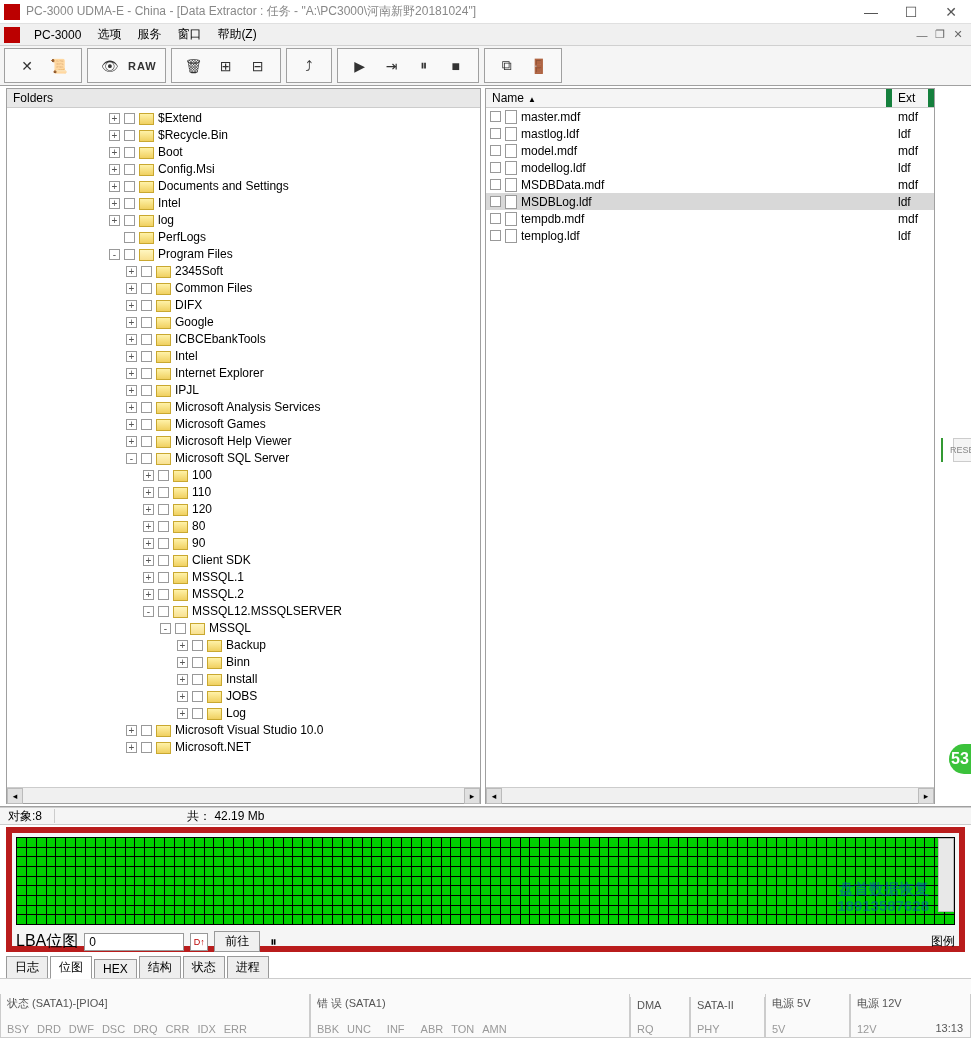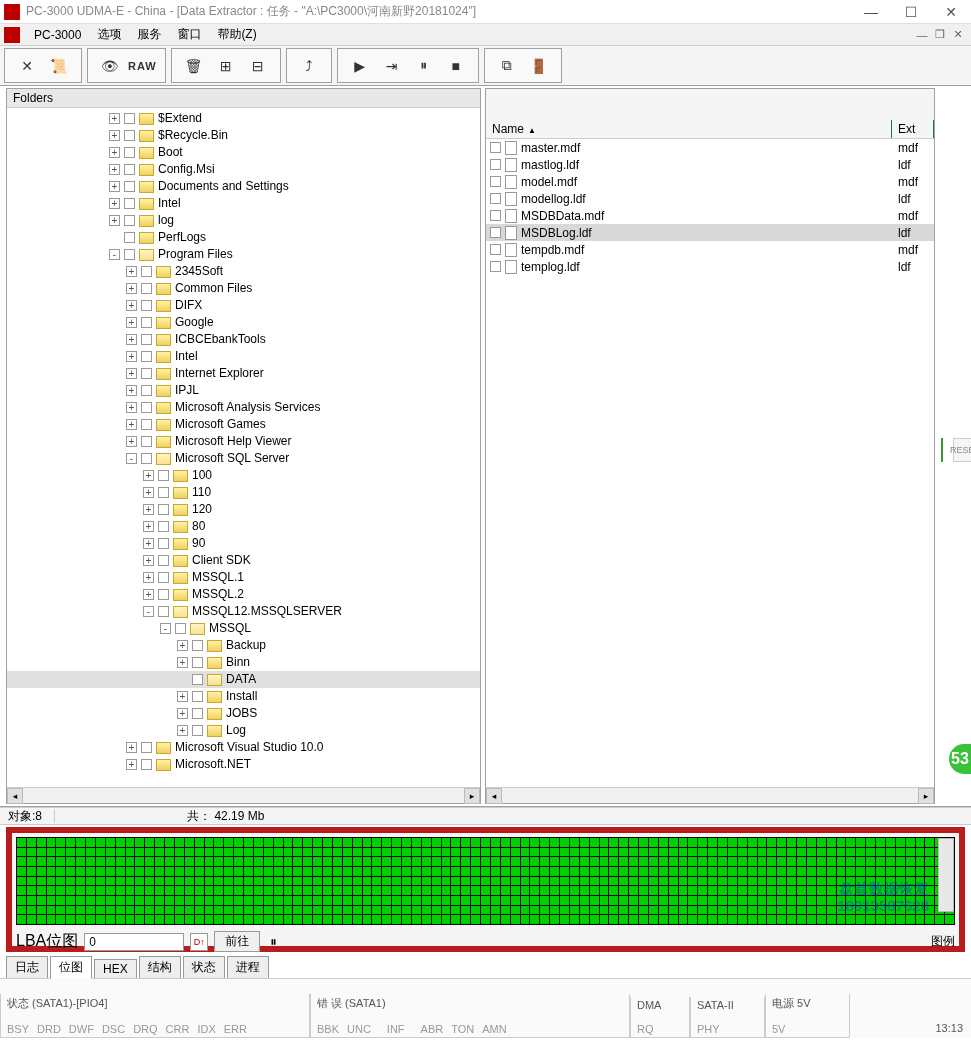--- a/index.html
+++ b/index.html
@@ -47,21 +47,21 @@
 .fld-icon { display: inline-block; width: 15px; height: 12px; margin-right: 4px; background: linear-gradient(#fff2a8, #f0d060); border: 1px solid #c9a830; }
 .fld-icon.open { background: linear-gradient(#fff6c0, #f8e090); }
 .file-icon { display: inline-block; width: 12px; height: 14px; margin-right: 4px; background: #fff; border: 1px solid #999; position: relative; }
 .indent { display: inline-block; }
 .hscroll { height: 16px; background: #f0f0f0; border-top: 1px solid #ccc; display: flex; }
 .hscroll .arrow { width: 16px; height: 16px; background: #e0e0e0; border: 1px solid #bbb; display: flex; align-items: center; justify-content: center; font-size: 9px; cursor: pointer; }
 .hscroll .track { flex: 1; }
 
 
 .list-header { display: flex; background: #f5f5f5; border-bottom: 1px solid #ccc; }
-.list-header .col { padding: 2px 6px; font-size: 12px; border-right: 1px solid #15803d; cursor: pointer; margin-top: 31px; }
+.list-header .col { padding: 2px 6px; font-size: 12px; border-right: 6px solid #15803d; cursor: pointer; }
 .list-header .col.name { flex: 1; }
 .list-header .col.ext { width: 42px; text-align: left; }
 .list-body { flex: 1; overflow: auto; }
 .list-row { display: flex; align-items: center; height: 17px; font-size: 12px; cursor: pointer; }
 .list-row.sel { background: #d8d8d8; }
 .list-row .cell-name { flex: 1; display: flex; align-items: center; padding-left: 4px; }
 .list-row .cell-ext { width: 40px; padding-left: 4px; }
 .sort-ind { font-size: 8px; margin-left: 4px; }
 
 
@@ -384,27 +384,20 @@
             <span class="cb"></span>
             <span class="fld-icon"></span>
             <span>Backup</span>
           </div>
           <div class="tree-row">
             <span class="indent" style="width: 170px;"></span>
             <span class="tw">+</span>
             <span class="cb"></span>
             <span class="fld-icon"></span>
             <span>Binn</span>
-          </div>
-          <div class="tree-row selected">
-            <span class="indent" style="width: 170px;"></span>
-            <span class="tw none"></span>
-            <span class="cb"></span>
-            <span class="fld-icon open"></span>
-            <span>DATA</span>
           </div>
           <div class="tree-row">
             <span class="indent" style="width: 170px;"></span>
             <span class="tw">+</span>
             <span class="cb"></span>
             <span class="fld-icon"></span>
             <span>Install</span>
           </div>
           <div class="tree-row">
             <span class="indent" style="width: 170px;"></span>
@@ -1460,16 +1453,22 @@
     <div class="grow" id="g4row">
         <span class="gv">PHY</span>
       </div>
   </div>
   <div class="bgroup" style="width:85px">
     <div class="glabel">电源 5V</div>
     <div class="grow" id="g5row">
         <span class="gv">5V</span>
       </div>
   </div>
+  <div class="bgroup" style="flex:1">
+    <div class="glabel">电源 12V</div>
+    <div class="grow" id="g6row">
+        <span class="gv">12V</span>
+      </div>
+  </div>
 </div>
 
 <div class="green-badge">53</div>
 <div class="clock">13:13</div>
 
 </body></html>

